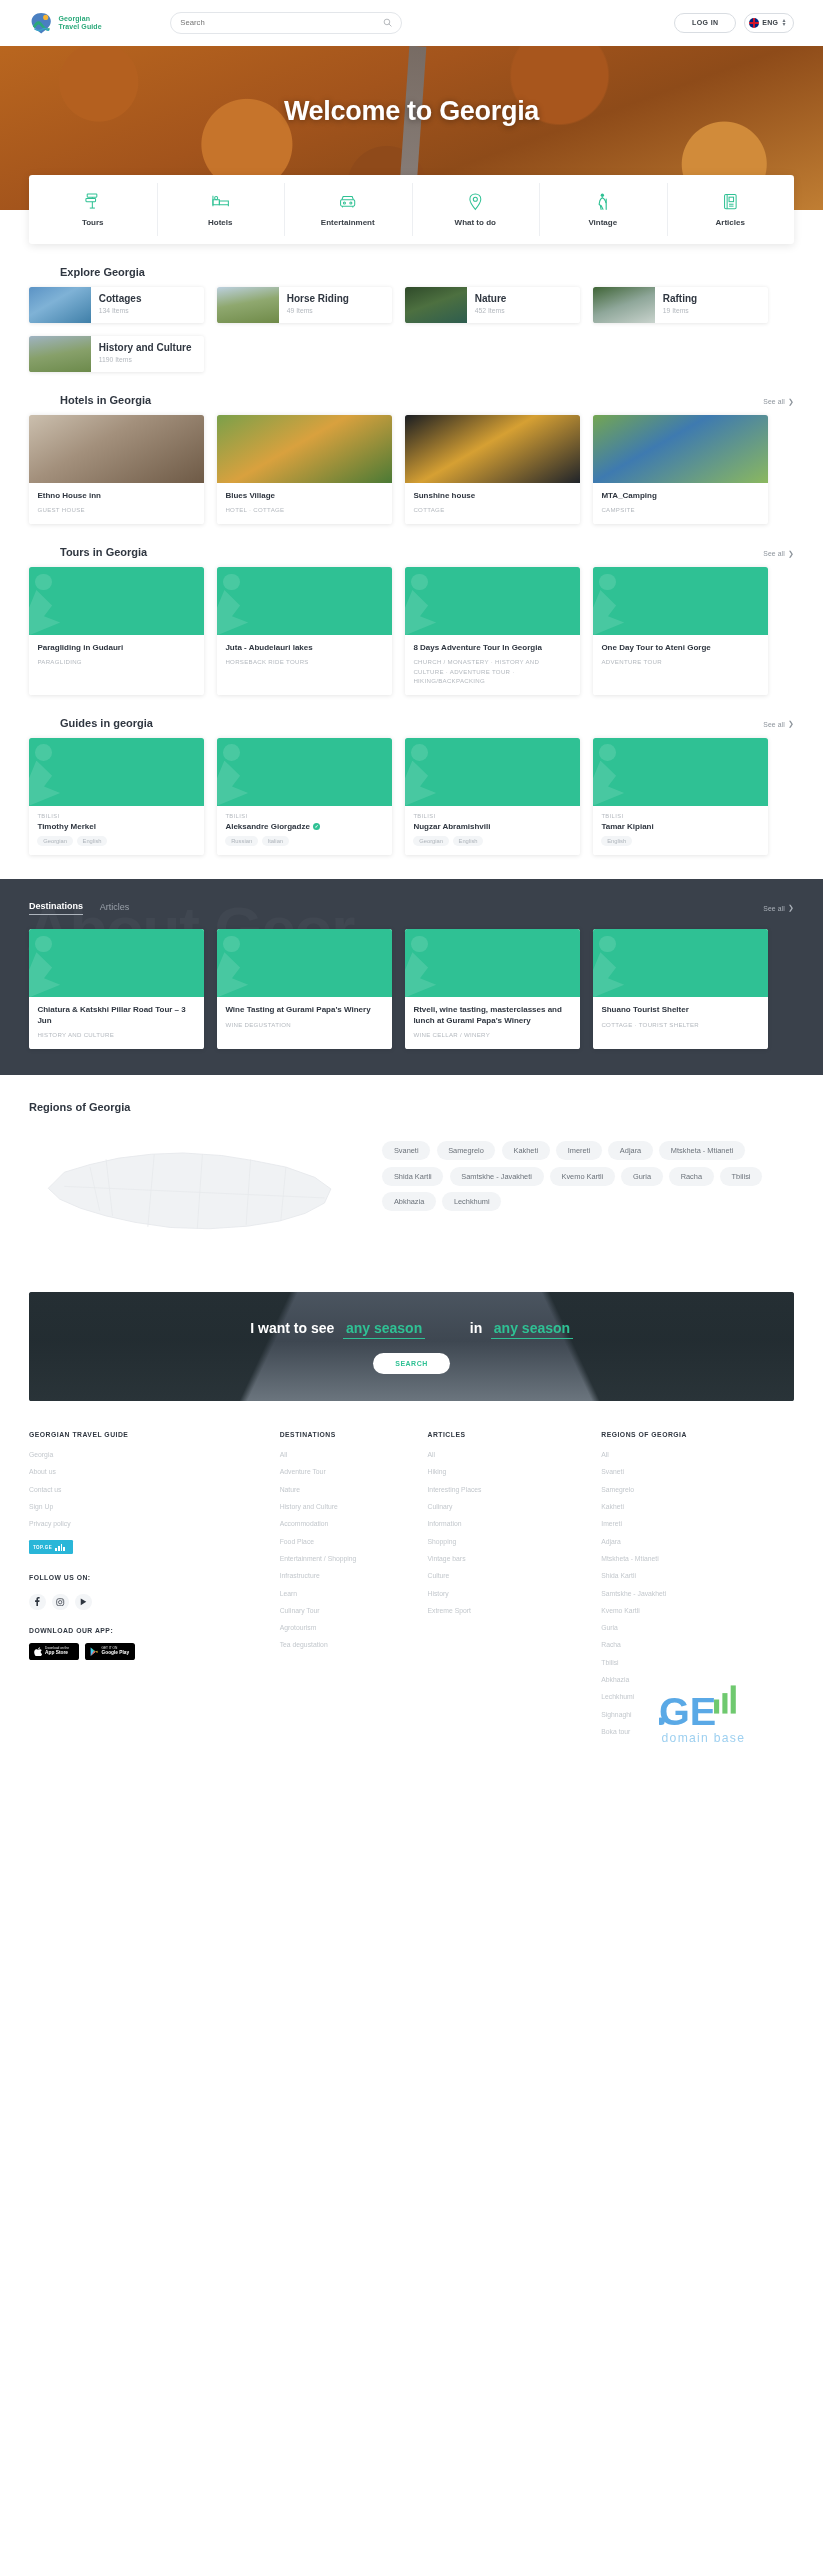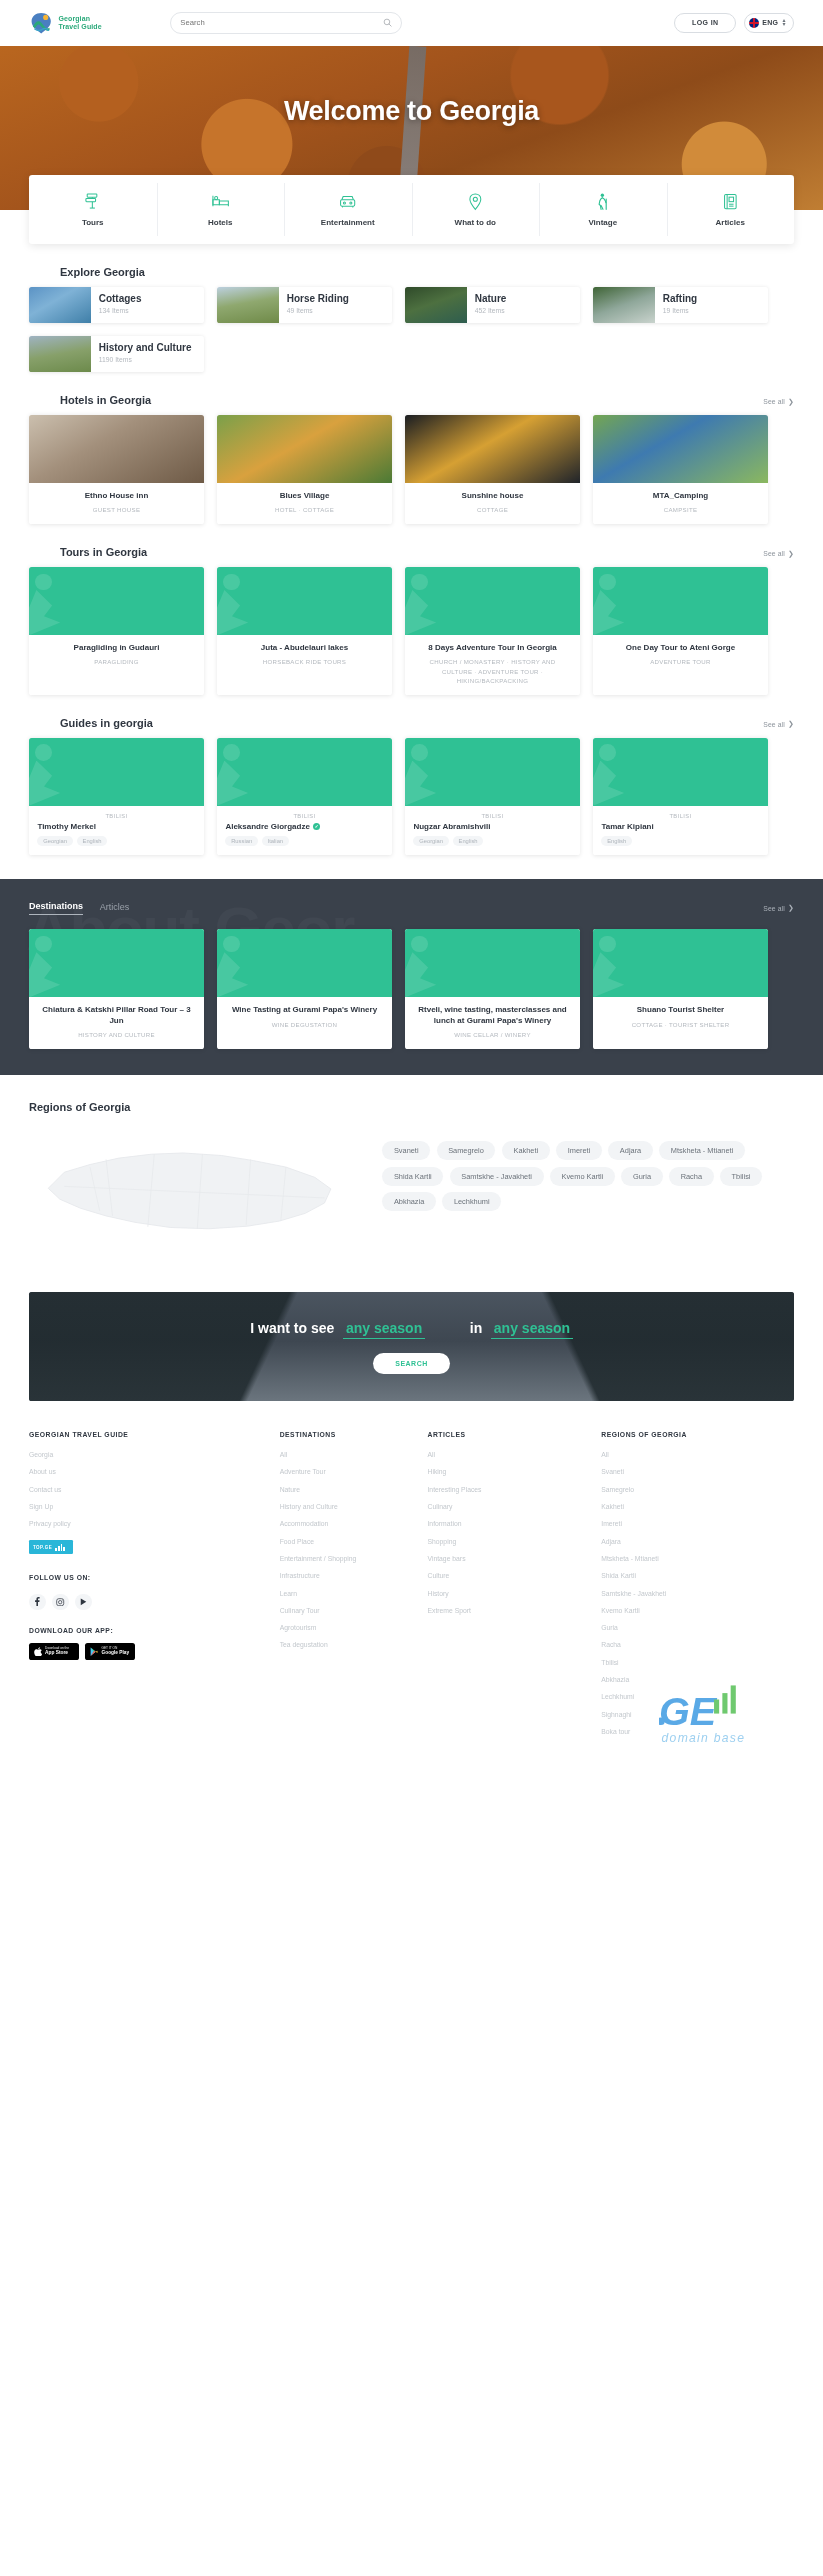--- a/index.html
+++ b/index.html
@@ -108,21 +108,21 @@
   .th-cottages{background:linear-gradient(150deg,#5b93c5 0%,#7fb2d6 40%,#3f7fa8 100%);}
   .th-horse{background:linear-gradient(170deg,#bcd0df 0%,#8fa86f 45%,#6f8a48 100%);}
   .th-nature{background:linear-gradient(160deg,#2f4a2a 0%,#4d7040 45%,#2e5d4f 100%);}
   .th-rafting{background:linear-gradient(160deg,#3f6436 0%,#8fa79a 50%,#c9d3cd 100%);}
   .th-history{background:linear-gradient(170deg,#9fb3c2 0%,#87a06a 50%,#6c8a4b 100%);}
   .explore-meta { padding:6.4px 0 0 7.7px; }
   .explore-name { font-size:10px; font-weight:700; color:#2f3640; }
   .explore-count { font-size:6.8px; color:#b4b9bf; margin-top:2.6px; }
 
   
-  .card-row { display:flex; gap:13px;text-align:center; }
+  .card-row { display:flex; gap:13px; }
   .card {
     width:175px; background:#fff; border-radius:2.6px; box-shadow:0 0.6px 4.5px rgba(0,0,0,.10);
     overflow:hidden; cursor:pointer; display:flex; flex-direction:column;
   }
   .card-img { height:68px; background-size:cover; background-position:center; }
   .ph { background:#2fc194; position:relative; overflow:hidden; }
   .ph::before{
     content:""; position:absolute; left:6.4px; top:6.4px; width:16.7px; height:16.7px; border-radius:50%;
     background:rgba(255,255,255,.13);
   }
@@ -222,21 +222,21 @@
   .stores { display:flex; gap:6.4px; margin-top:9px;}
   .store {
     width:50px; height:16.7px; background:#000; border-radius:2.6px; display:flex; align-items:center;
     gap:3.2px; padding:0 4.5px; cursor:pointer;
   }
   .store-txt{ color:#fff; line-height:1;}
   .store-txt b{ display:block; font-size:4.8px; font-weight:700;}
   .store-txt s{ display:block; font-size:3.2px; text-decoration:none; opacity:.9;}
   .dlhead{ font-size:6.8px; font-weight:700; color:#2f3640; letter-spacing:0.5px; margin-top:16.7px;}
   .gelogo{
-    position:absolute; right:39px; bottom:24.4px; pointer-events:none;font-style:italic;
+    position:absolute; right:39px; bottom:24.4px; pointer-events:none;
   }
   .footer-rel { position:relative; }
 </style>
 </head>
 <body>
 
 <div class="topbar">
   <div class="topbar-inner">
     <div class="logo">
       <span class="logo-mark">

